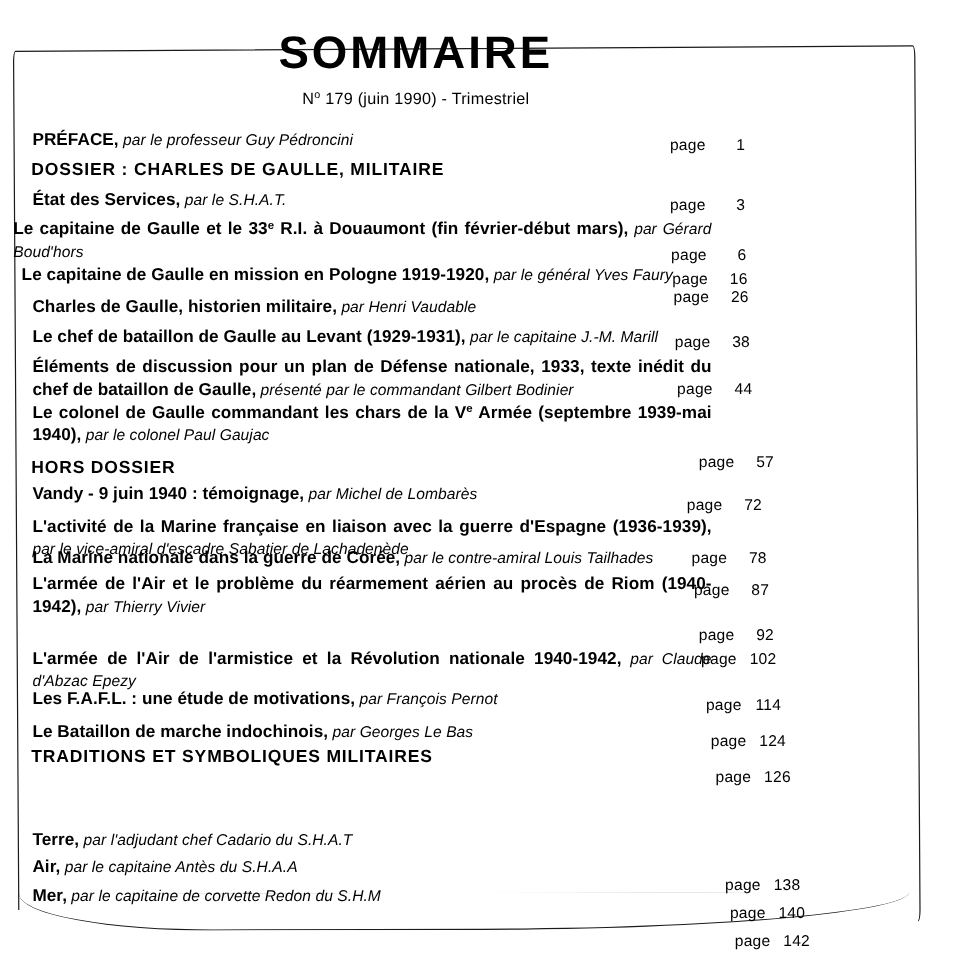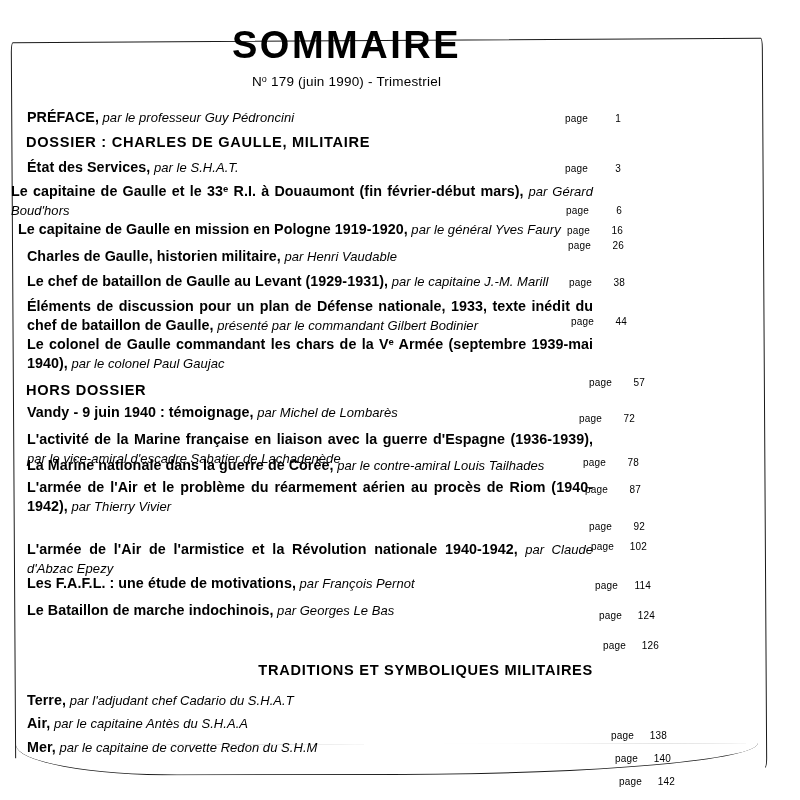--- a/index.html
+++ b/index.html
@@ -136,21 +136,21 @@
     font-weight: bold;
     font-size: 14.6px;
     letter-spacing: 0.7px;
   }
 
   
   .pageref {
     position: absolute;
     right: 22px;
     white-space: nowrap;
-    font-size: 10px;
+    font-size: 13px;
     font-weight: normal;
     letter-spacing: 0.2px;
   }
   .pageref .pg-word { display: inline-block; }
   .pageref .pg-num {
     display: inline-block;
     min-width: 26px;
     text-align: right;
     margin-left: 7px;
   }
@@ -238,21 +238,21 @@
         <span class="pageref" style="position: absolute; top: 541px; right: 46px;"><span class="pg-word">page</span><span class="pg-num">102</span></span>
         <div class="entry" style="position: absolute; left: 0px; right: 0px; top: 574px;">
           <span class="entry-text"><span class="title-run">Les F.A.F.L. : une étude de motivations,</span><span class="author-run"> par François Pernot</span></span>
         </div>
         <span class="pageref" style="position: absolute; top: 580px; right: 42px; margin-left: 20px;"><span class="pg-word">page</span><span class="pg-num">114</span></span>
         <div class="entry" style="position: absolute; left: 0px; right: 0px; top: 601px;">
           <span class="entry-text"><span class="title-run">Le Bataillon de marche indochinois,</span><span class="author-run"> par Georges Le Bas</span></span>
         </div>
         <span class="pageref" style="position: absolute; top: 610px; right: 38px;"><span class="pg-word">page</span><span class="pg-num">124</span></span>
         <span class="pageref" style="position: absolute; top: 640px; right: 34px;"><span class="pg-word">page</span><span class="pg-num">126</span></span>
-        <div class="entry section" style="position: absolute; left: 0px; right: 0px; top: 661px; text-align: right;">
+        <div class="entry section" style="position: absolute; left: 0px; right: 0px; top: 622px;">
           <span class="entry-text"><span class="title-run">TRADITIONS ET SYMBOLIQUES MILITAIRES</span></span>
         </div>
         <div class="entry" style="position: absolute; left: 0px; right: 0px; top: 691px;">
           <span class="entry-text"><span class="title-run">Terre,</span><span class="author-run"> par l'adjudant chef Cadario du S.H.A.T</span></span>
         </div>
         <span class="pageref" style="position: absolute; top: 730px; right: 26px;"><span class="pg-word">page</span><span class="pg-num">138</span></span>
         <div class="entry" style="position: absolute; left: 0px; right: 0px; top: 714px;">
           <span class="entry-text"><span class="title-run">Air,</span><span class="author-run"> par le capitaine Antès du S.H.A.A</span></span>
         </div>
         <span class="pageref" style="position: absolute; top: 753px; right: 22px;"><span class="pg-word">page</span><span class="pg-num">140</span></span>

